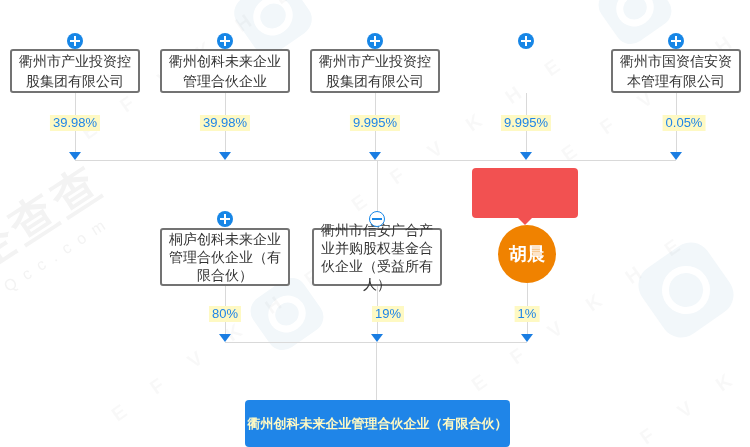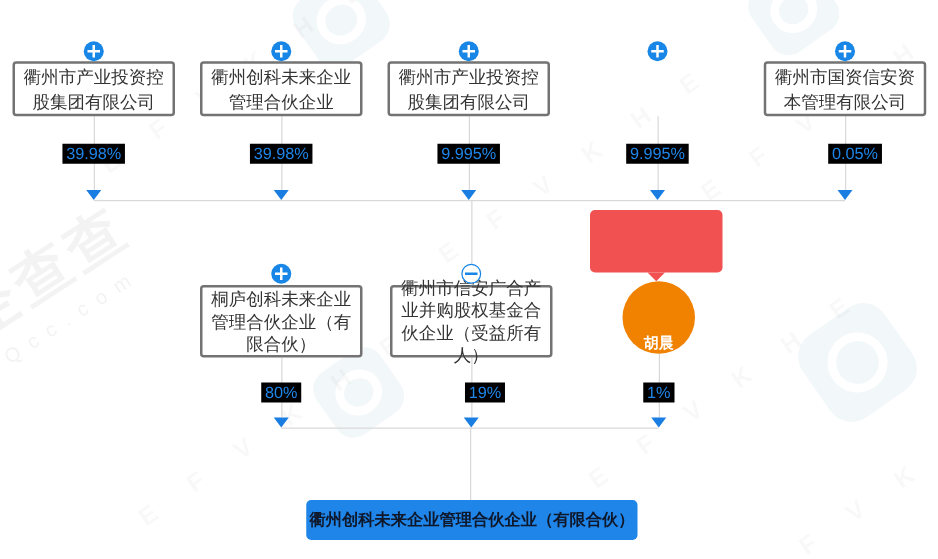--- a/index.html
+++ b/index.html
@@ -7,21 +7,21 @@
     position:relative;width:750px;height:447px;background:#ffffff;overflow:hidden;
     font-family:"Liberation Sans","DejaVu Sans",sans-serif;color:#333;
   }
   
   .vline{position:absolute;width:1px;background:#d9d9d9;z-index:1;}
   .hline{position:absolute;height:1px;background:#d9d9d9;z-index:1;}
   .arrow{position:absolute;width:0;height:0;border-left:6px solid transparent;
          border-right:6px solid transparent;border-top:8px solid #1a7de2;z-index:2;}
   
   .pct{position:absolute;transform:translateX(-50%);font-size:13px;color:#1f85e8;
-       background:#000000;padding:0 3px;z-index:2;white-space:nowrap;line-height:16px;}
+       background:#fef9c3;padding:0 3px;z-index:2;white-space:nowrap;line-height:16px;}
   
   .node{position:absolute;background:#fff;border:2px solid #737373;border-radius:3px;
         box-sizing:border-box;display:flex;align-items:center;justify-content:center;
         text-align:center;font-size:14px;color:#333;z-index:2;cursor:pointer;padding:2px 1px;}
   .node.top{width:130px;height:44px;top:49px;line-height:20px;}
   .node.mid{width:130px;height:58px;top:228px;line-height:18px;}
   
   .nicon{position:absolute;width:16px;height:16px;border-radius:50%;z-index:3;
          box-sizing:border-box;cursor:pointer;}
   .nicon.plus{background:#1786e6;}
@@ -30,25 +30,25 @@
   .nicon.minus{background:#fff;border:1.5px solid #1786e6;}
   .nicon.minus::before{content:"";position:absolute;left:2px;right:2px;top:50%;margin-top:-1px;height:2px;background:#1786e6;}
   
   .badge{position:absolute;left:472px;top:168px;width:106px;height:50px;background:#f25151;
          border-radius:4px;color:#fff;font-weight:bold;font-size:13px;text-align:center;
          z-index:4;display:flex;flex-direction:column;justify-content:center;gap:3px;line-height:15px;}
   .badge::after{content:"";position:absolute;left:50%;margin-left:-7px;bottom:-7px;width:0;height:0;
          border-left:7px solid transparent;border-right:7px solid transparent;border-top:7px solid #f25151;}
   
   .person{position:absolute;left:498px;top:225px;width:58px;height:58px;border-radius:50%;
-          background:#f08200;color:#fff;font-weight:bold;font-size:12px;display:flex;
-          align-items:flex-end;justify-content:center;z-index:3;cursor:pointer;}
+          background:#f08200;color:#fff;font-weight:bold;font-size:18px;display:flex;
+          align-items:center;justify-content:center;z-index:3;cursor:pointer;}
   
-  .target{position:absolute;left:245px;top:400px;width:265px;height:32px;background:#1f85e8;
-          border-radius:4px;color:#0f172a;font-weight:bold;font-size:13px;display:flex;
+  .target{position:absolute;left:245px;top:400px;width:265px;height:47px;background:#1f85e8;
+          border-radius:4px;color:#fef9c3;font-weight:bold;font-size:13px;display:flex;
           align-items:center;justify-content:center;white-space:nowrap;z-index:2;cursor:pointer;}
   
   .wm{position:absolute;pointer-events:none;z-index:0;}
   .wm-brand{left:-34px;top:186px;transform:rotate(-33deg);text-align:center;}
   .wm-brand .cn{font-size:46px;font-weight:bold;color:#f3f3f3;letter-spacing:4px;}
   .wm-brand .en{font-size:16px;color:#f3f3f3;letter-spacing:9px;margin-top:2px;}
   .wm-logo{border-radius:26%;background:#f2f7fa;transform:rotate(-35deg);}
   .wm-logo .ring{position:absolute;left:20%;top:20%;right:20%;bottom:20%;
                  border:7px solid #ffffff;border-radius:50%;box-sizing:border-box;}
   .wm-letters{font-size:20px;font-weight:bold;color:rgba(0,0,0,0.028);

